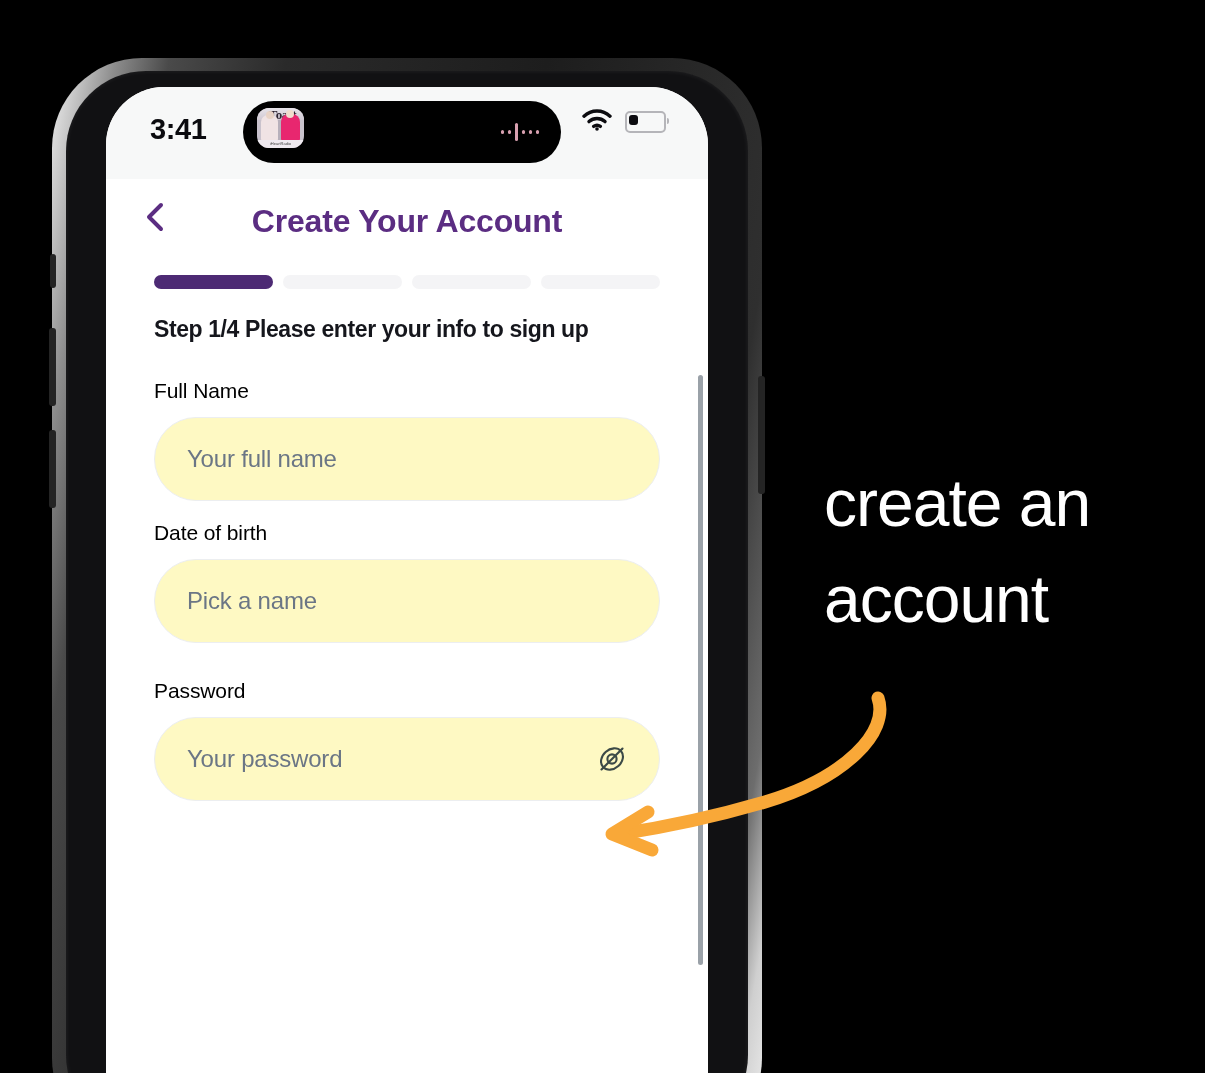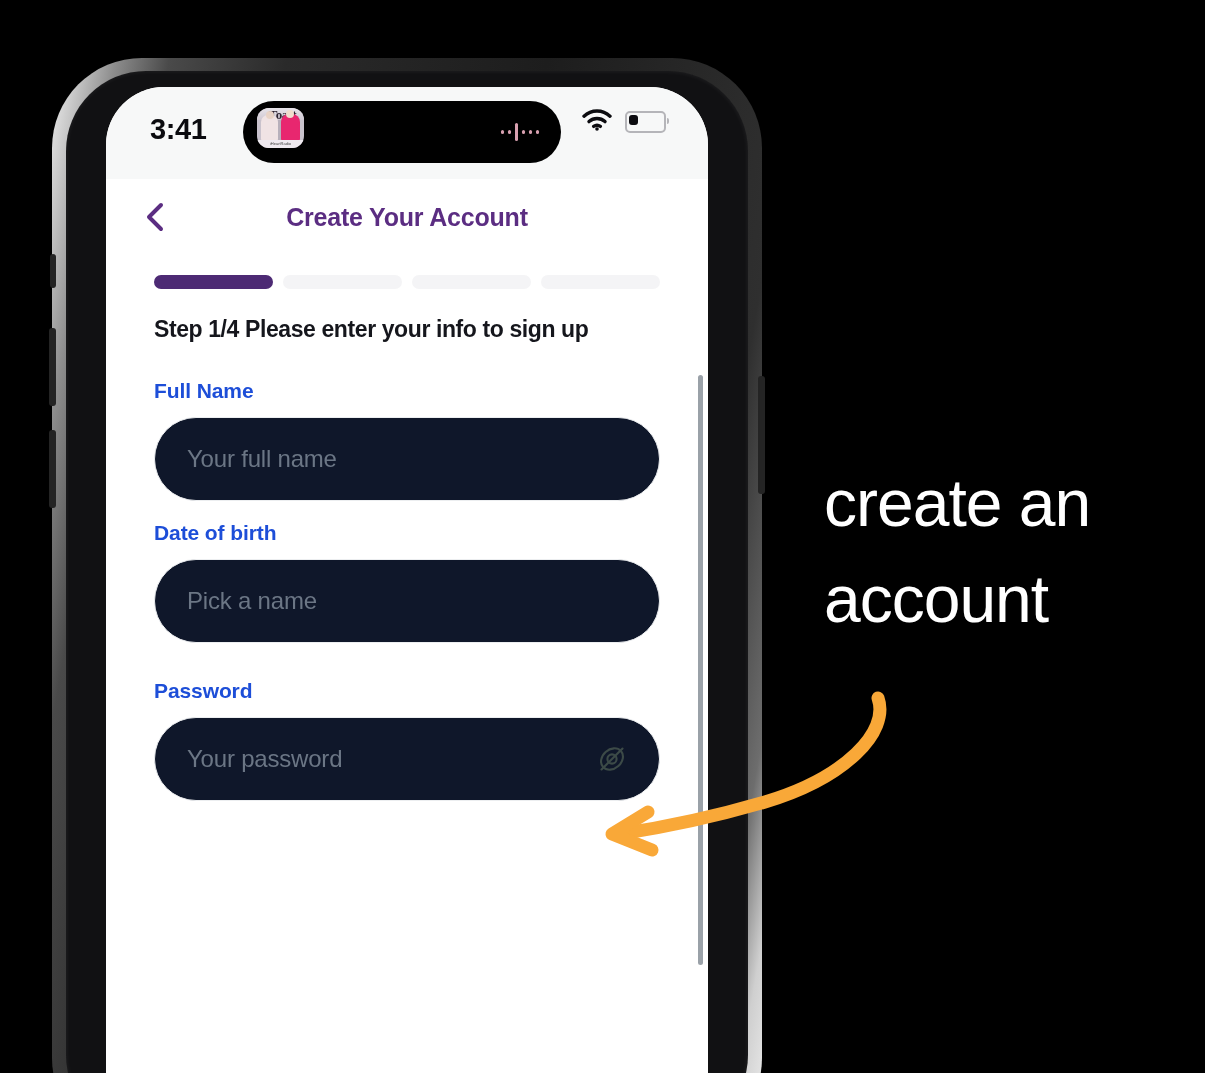--- a/index.html
+++ b/index.html
@@ -196,21 +196,21 @@
     top: 18px;
     width: 40px;
     height: 40px;
     cursor: pointer;
   }
   .nav-title {
     position: absolute;
     left: 0; right: 0;
     top: 24px;
     text-align: center;
-    font-size: 25px;
+    font-size: 32px;
     font-weight: bold;
     color: #5b2d82;
     letter-spacing: -0.2px;
   }
 
   .progress-row {
     display: flex;
     gap: 10px;
     padding: 12px 30px 0 30px;
   }
@@ -227,30 +227,30 @@
     font-size: 23px;
     font-weight: bold;
     color: #15161c;
     letter-spacing: -0.4px;
   }
 
   .field-group { margin: 36px 30px 0 30px; }
   .field-group.tight { margin-top: 20px; }
   .field-label {
     font-size: 21px;
-    font-weight: bold;
-    color: #1d4ed8;
+    font-weight: normal;
+    color: #000000;
     letter-spacing: -0.1px;
   }
   .field-input {
     margin-top: 14px;
     height: 84px;
     border: 1px solid #eceef0;
     border-radius: 42px;
-    background: #0f172a;
+    background: #fef9c3;
     display: flex;
     align-items: center;
     padding: 0 32px;
     position: relative;
     box-sizing: border-box;
     cursor: text;
   }
   .field-placeholder {
     font-size: 24px;
     color: #6b7685;

